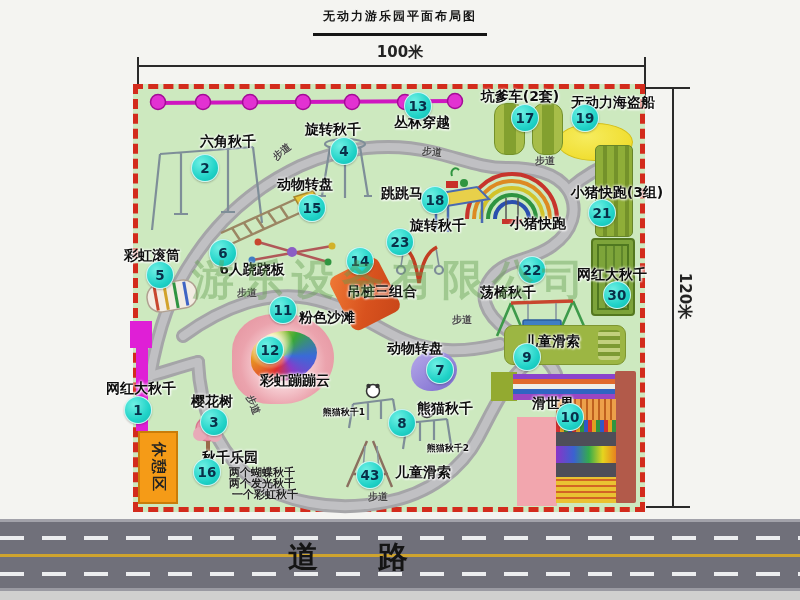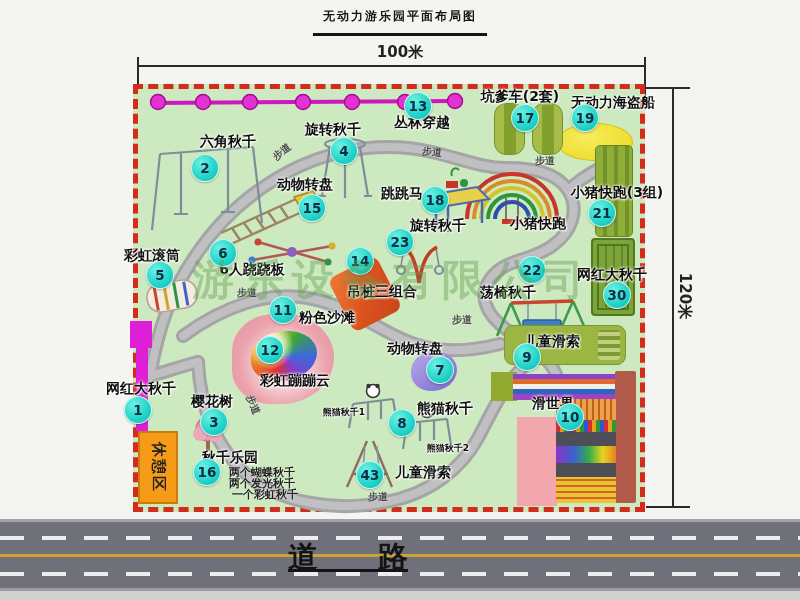--- a/index.html
+++ b/index.html
@@ -43,21 +43,21 @@
   .wm2{position:absolute;left:398px;top:318px;transform:translate(-50%,-50%);z-index:20;pointer-events:none;
        font-size:36px;font-weight:bold;letter-spacing:1px;color:rgba(237,250,245,.62);white-space:nowrap;
        text-shadow:0 0 3px rgba(110,150,140,.35);}
   
   .road{position:absolute;left:0;top:519px;width:800px;height:72px;box-sizing:border-box;z-index:2;
         background:#70707a;border-top:3px solid #a2a2aa;border-bottom:3px solid #9a9aa2;}
   .dash{position:absolute;left:0;width:800px;height:4px;
         background:repeating-linear-gradient(90deg,#ecedef 0 24px,transparent 24px 42px);}
   .yellow{position:absolute;left:0;top:32px;width:800px;height:3px;background:#cfa42e;}
   .roadlb{position:absolute;left:348px;top:537px;transform:translateX(-50%);z-index:3;
-          font-size:30px;font-weight:bold;color:#141414;white-space:nowrap;text-decoration:underline;}
+          font-size:30px;font-weight:bold;color:#141414;white-space:nowrap;}
   .bstrip{position:absolute;left:0;top:591px;width:800px;height:9px;background:#d0d0cf;}
   svg.overlay{position:absolute;left:0;top:0;z-index:2;}
 </style>
 </head>
 <body>
 
 <div id="stage">
 
   <div class="title">无动力游乐园平面布局图</div>
 

